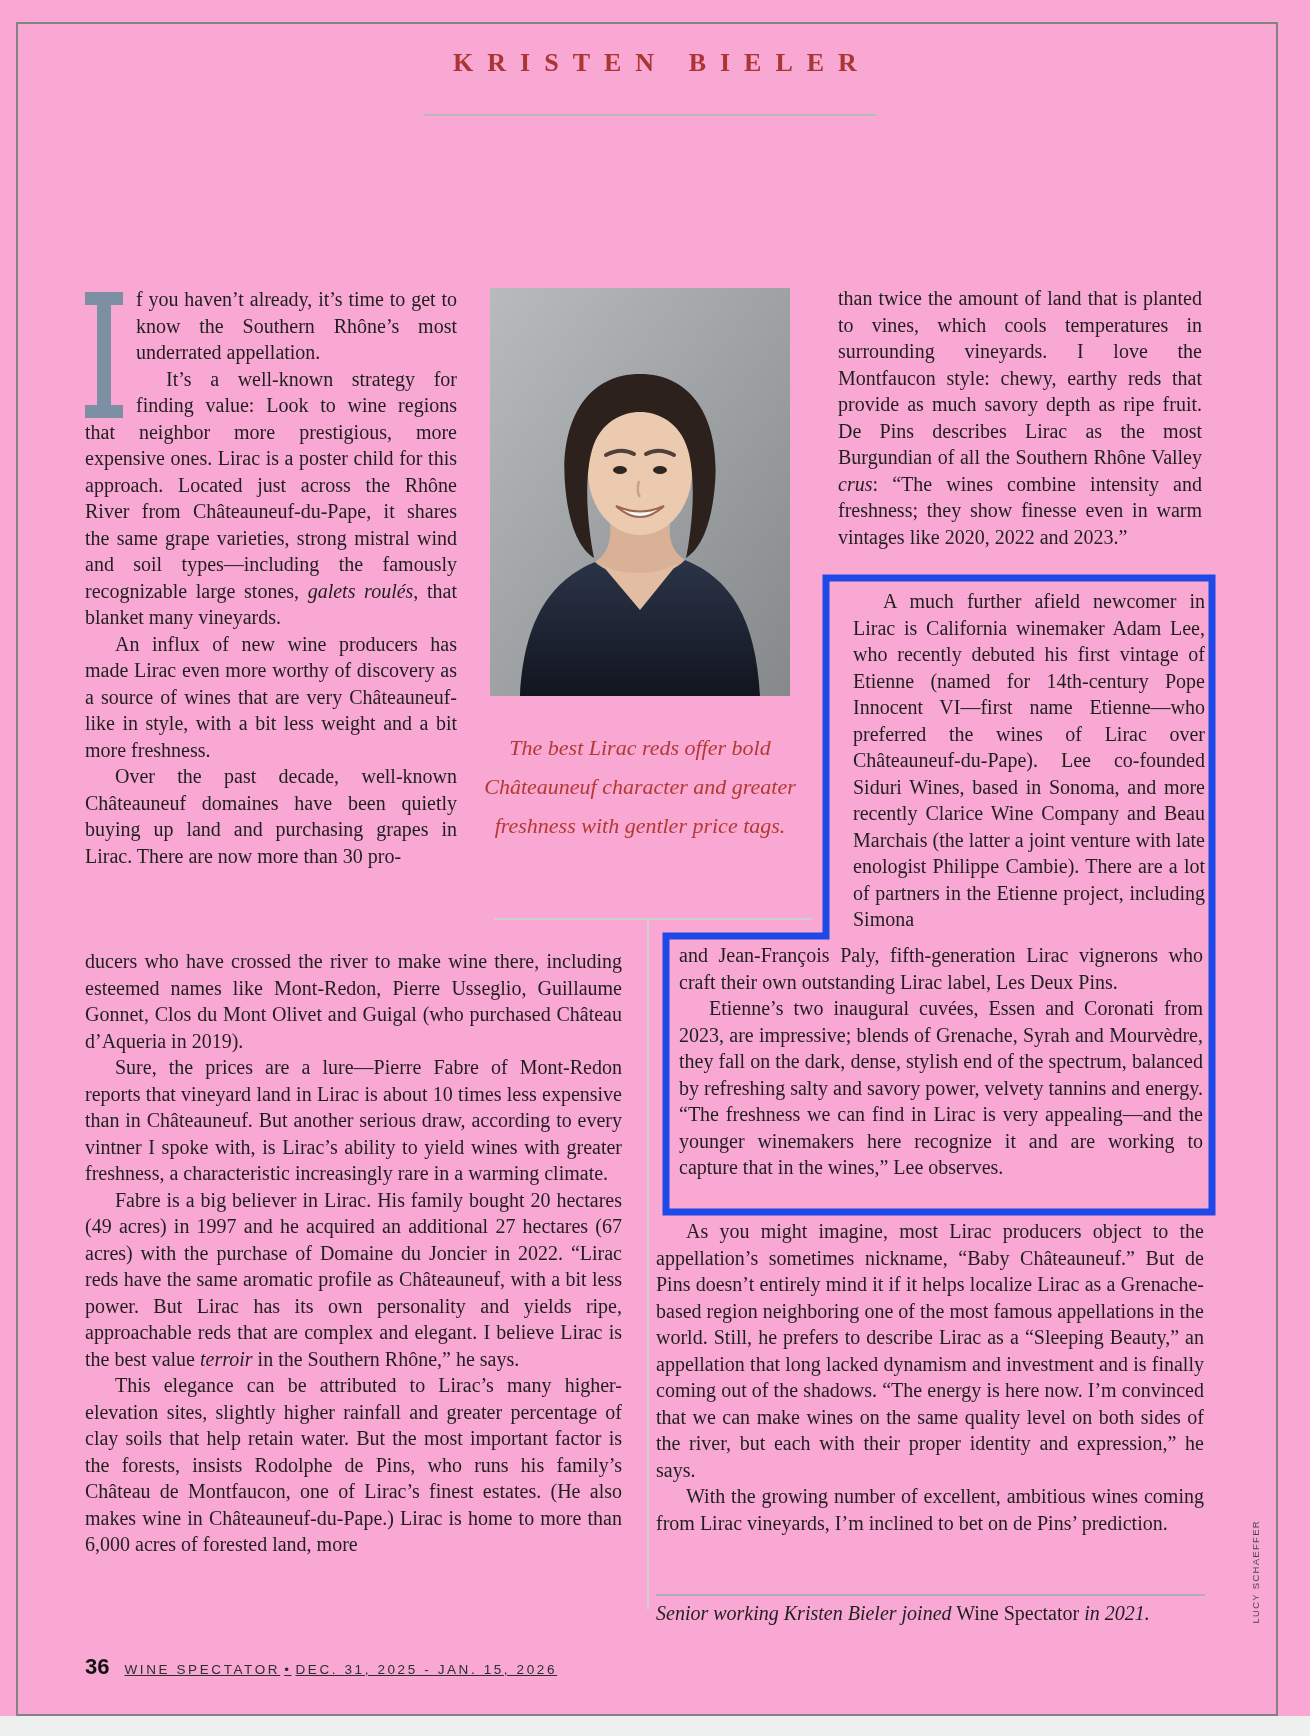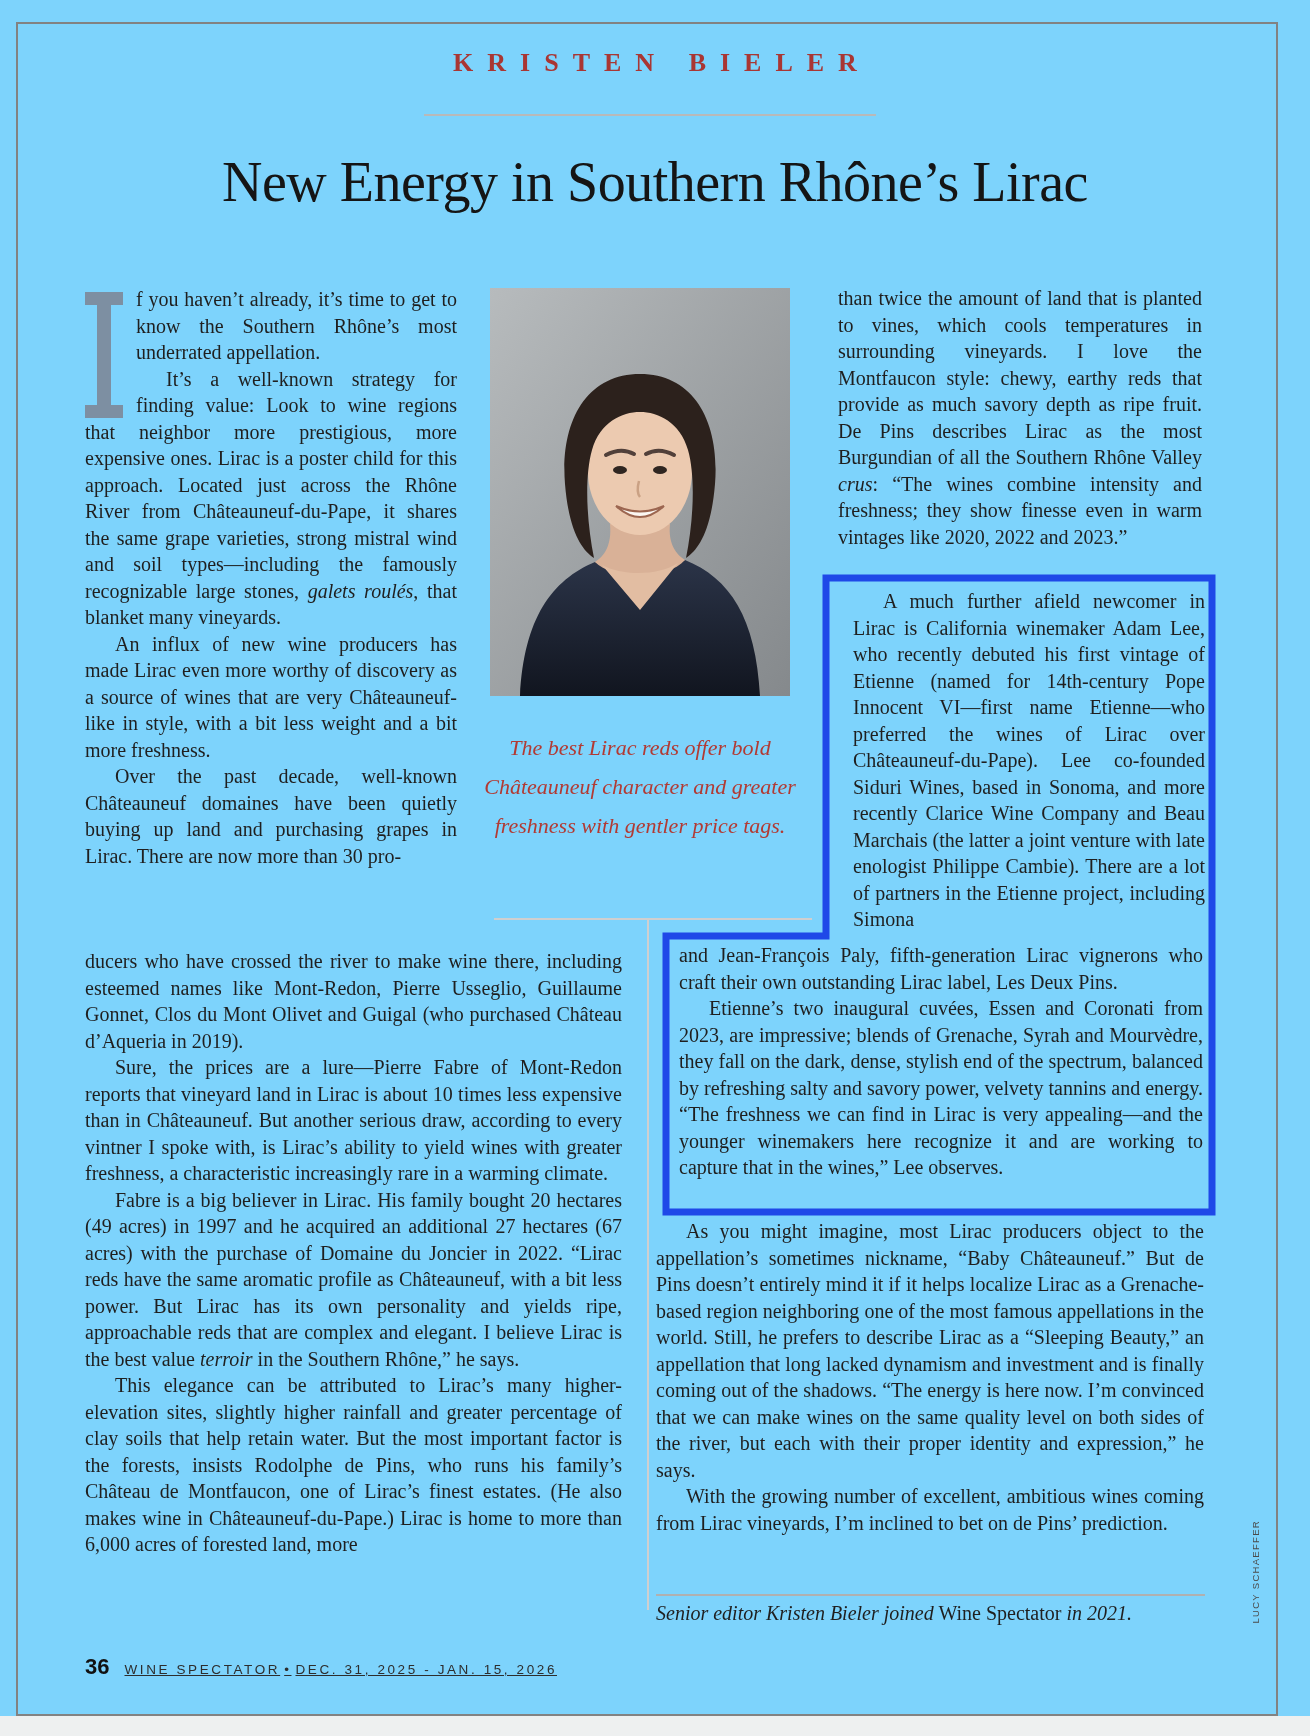--- a/index.html
+++ b/index.html
@@ -1,16 +1,16 @@
 <!DOCTYPE html>
 <html><head>
 <meta charset="utf-8">
 <style>
   html,body{margin:0;padding:0;background:#ffffff;}
-  .page{position:relative;width:1310px;height:1736px;background:#7dd3fc;overflow:hidden;
+  .page{position:relative;width:1310px;height:1736px;background:#f9a8d4;overflow:hidden;
         font-family:"Liberation Serif",serif;color:#202020;}
   .frame{position:absolute;left:16px;top:22px;width:1258px;height:1690px;
          border:2px solid #828282;pointer-events:none;}
   .bottom-strip{position:absolute;left:0;top:1716px;width:1310px;height:20px;background:#eef0f0;}
 
   .byline{position:absolute;left:0;top:48px;width:1310px;text-align:center;
           font-size:26px;font-weight:700;color:#a93633;letter-spacing:14px;text-indent:14px;}
   .byline-rule{position:absolute;left:424px;top:114px;width:452px;height:2px;background:#b9b9b9;}
   .title{position:absolute;left:0;top:150px;width:1310px;text-align:center;
          font-size:56px;letter-spacing:-0.5px;color:#151515;}
@@ -51,21 +51,20 @@
           font-family:"Liberation Sans",sans-serif;font-size:9.5px;letter-spacing:1.3px;color:#4a4a4a;}
 </style>
 </head>
 <body>
 
 <div class="page">
   <div class="frame"></div>
 
   <div class="byline">KRISTEN BIELER</div>
   <div class="byline-rule"></div>
-  <h1 class="title" style="margin:0;font-weight:400;">New Energy in Southern Rhône’s Lirac</h1>
 
   <div class="col" id="left-top">
       <p><span class="dropcap" aria-label="I"></span><span>f you haven’t already, it’s time to get to know the Southern Rhône’s most underrated appellation.</span></p>
       <p class="indent"><span>It’s a well-known strategy for finding value: Look to wine regions that neighbor more prestigious, more expensive ones. Lirac is a poster child for this approach. Located just across the Rhône River from Châteauneuf-du-Pape, it shares the same grape varieties, strong mistral wind and soil types—including the famously recognizable large stones, <i>galets roulés</i>, that blanket many vineyards.</span></p>
       <p class="indent"><span>An influx of new wine producers has made Lirac even more worthy of discovery as a source of wines that are very Châteauneuf-like in style, with a bit less weight and a bit more freshness.</span></p>
       <p class="indent"><span>Over the past decade, well-known Châteauneuf domaines have been quietly buying up land and purchasing grapes in Lirac. There are now more than 30 pro-</span></p>
     </div>
   <div class="col" id="left-bottom">
       <p><span>ducers who have crossed the river to make wine there, including esteemed names like Mont-Redon, Pierre Usseglio, Guillaume Gonnet, Clos du Mont Olivet and Guigal (who purchased Château d’Aqueria in 2019).</span></p>
       <p class="indent"><span>Sure, the prices are a lure—Pierre Fabre of Mont-Redon reports that vineyard land in Lirac is about 10 times less expensive than in Châteauneuf. But another serious draw, according to every vintner I spoke with, is Lirac’s ability to yield wines with greater freshness, a characteristic increasingly rare in a warming climate.</span></p>
@@ -115,21 +114,21 @@
   <div class="pull-quote">The best Lirac reds offer bold Châteauneuf character and greater freshness with gentler price tags.</div>
 
   <div class="h-rule"></div>
   <div class="v-rule"></div>
 
   <svg class="hl-overlay" viewBox="0 0 1310 1736">
     <polygon points="826,578 1212,578 1212,1212 666,1212 666,936 826,936" fill="none" stroke="#1f48e8" stroke-width="7"></polygon>
   </svg>
 
   <div class="note-rule"></div>
-  <div class="editor-note"><i>Senior editor Kristen Bieler joined</i> Wine Spectator <i>in 2021.</i></div>
+  <div class="editor-note"><i>Senior working Kristen Bieler joined</i> Wine Spectator <i>in 2021.</i></div>
 
   <div class="footer">
     <span class="pagenum">36</span>
     <span class="meta"><span>WINE SPECTATOR</span><span class="sep">•</span><span>DEC. 31, 2025 - JAN. 15, 2026</span></span>
   </div>
 
   <div class="credit">LUCY SCHAEFFER</div>
 
   <div class="bottom-strip"></div>
 </div>

